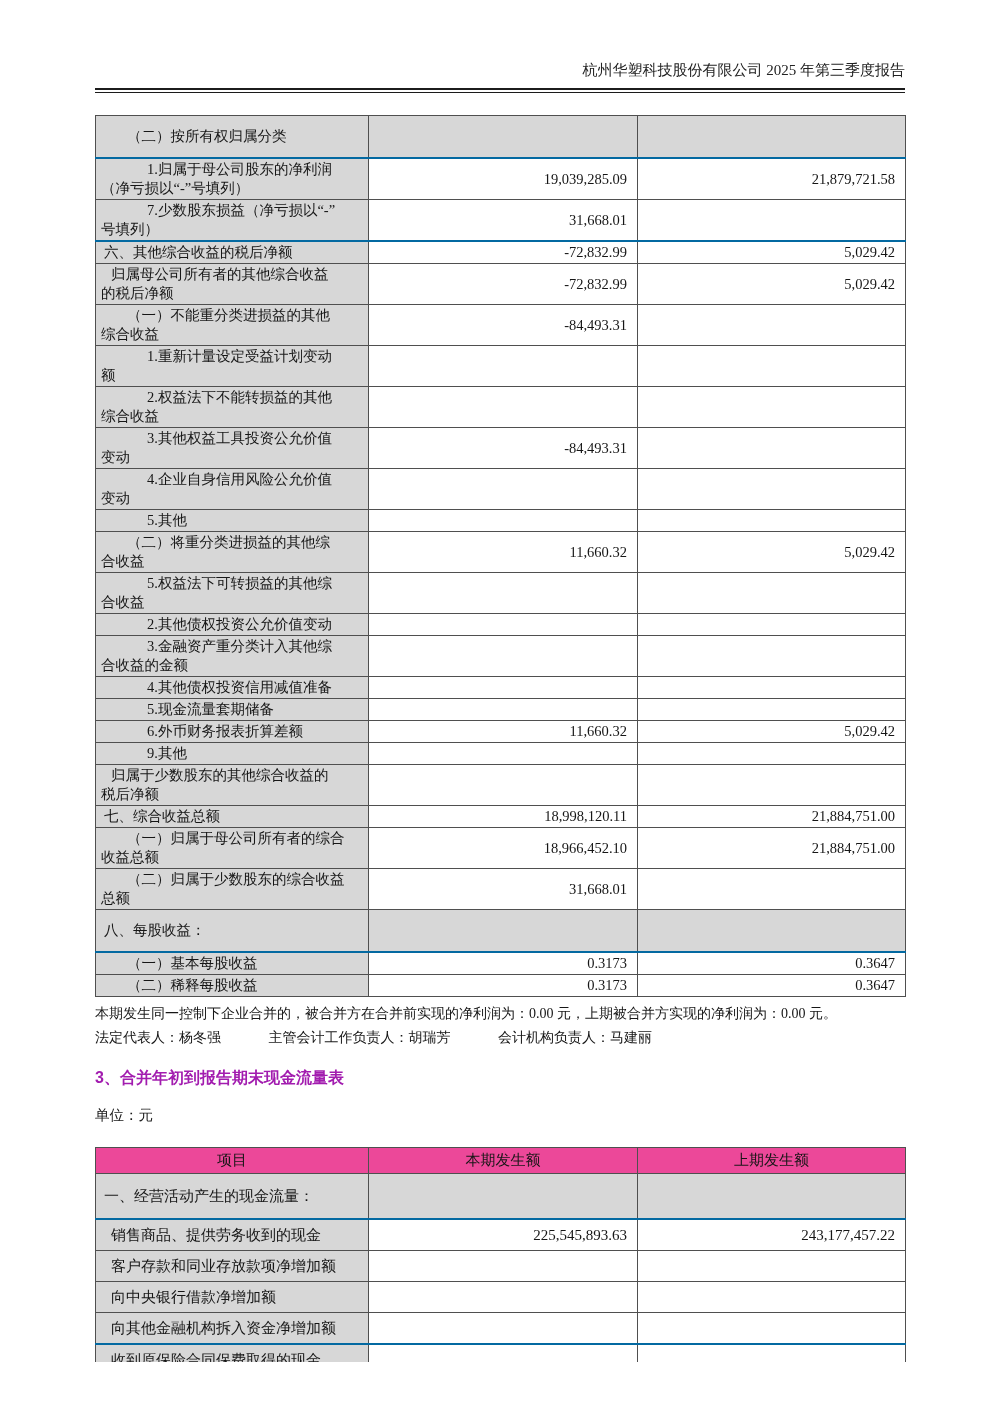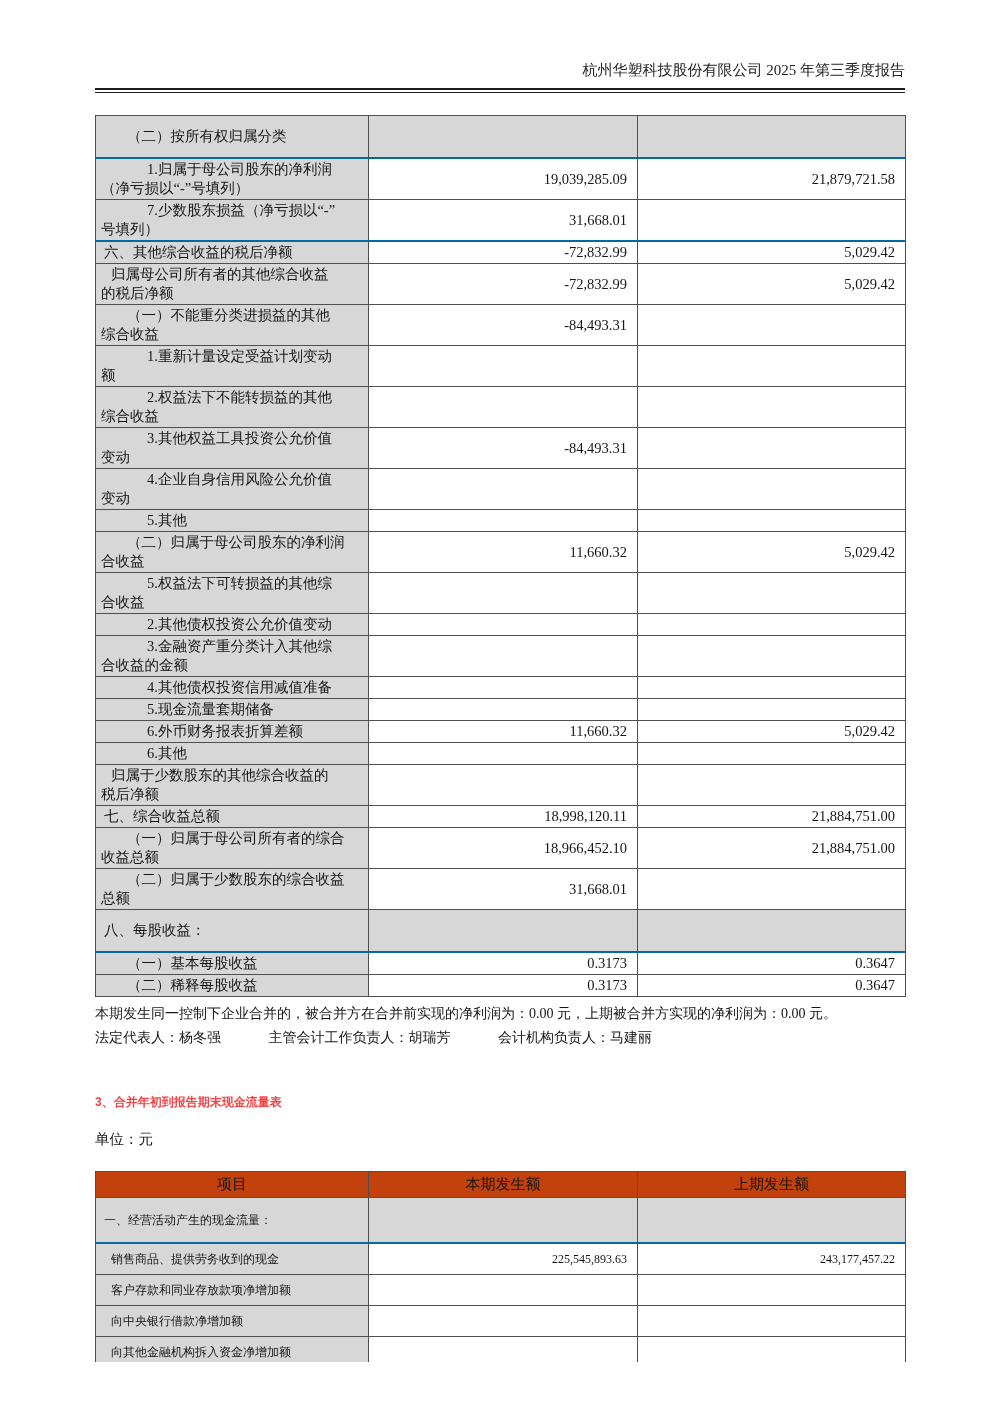--- a/index.html
+++ b/index.html
@@ -55,48 +55,48 @@
   .lvl0 { text-indent: 3px; }
   .lvl1 { text-indent: 10px; }
   .lvl2 { text-indent: 26px; }
   .lvl3 { text-indent: 46px; }
   .section-row td { background: #d7d7d7 !important; }
   .t1 .section-row td { padding-top: 11px; padding-bottom: 11px; }
   .hr-bottom td { border-bottom: 2px solid #0369a1; }
   .t1 { border-bottom: 2px solid #1f1f1f; }
   
   .t2 { margin-top: 0; }
-  .t2 td { font-size: 12px; line-height: 20px; padding-top: 5px; padding-bottom: 5px; }
+  .t2 td { font-size: 15px; line-height: 20px; padding-top: 5px; padding-bottom: 5px; }
   .t2 thead th {
-    background: #c2410c;
+    background: #ec4899;
     font-weight: normal;
     text-align: center;
     font-size: 15px;
     padding: 3px 0;
   }
   .t2 .section-row td { padding-top: 12px; padding-bottom: 12px; }
   .note {
     margin: 6px 0 0 0;
     font-size: 14px;
     line-height: 21px;
   }
   .sigs {
     margin: 3px 0 0 0;
     font-size: 14px;
     line-height: 22px;
   }
   .sigs span { margin-right: 44px; }
   .sigs span:last-child { margin-right: 0; }
   .section-title {
-    margin: 42px 0 0 0;
+    margin: 18px 0 0 0;
     font-family: "Liberation Sans", "DejaVu Sans", sans-serif;
     font-weight: bold;
-    font-size: 12px;
+    font-size: 16px;
     line-height: 22px;
-    color: #ef4444;
+    color: #a21caf;
   }
   .unit {
     margin-top: 16px;
     margin-bottom: 2px;
     font-size: 14.5px;
     line-height: 20px;
   }
   .page-number {
     margin-top: 12px;
     text-align: center;
@@ -176,21 +176,21 @@
 变动</td>
           <td class="c-num"></td>
           <td class="c-num"></td>
         </tr>
         <tr>
           <td class="c-label lvl3">5.其他</td>
           <td class="c-num"></td>
           <td class="c-num"></td>
         </tr>
         <tr>
-          <td class="c-label lvl2">（二）归属于母公司股东的净利润
+          <td class="c-label lvl2">（二）将重分类进损益的其他综
 合收益</td>
           <td class="c-num">11,660.32</td>
           <td class="c-num">5,029.42</td>
         </tr>
         <tr>
           <td class="c-label lvl3">5.权益法下可转损益的其他综
 合收益</td>
           <td class="c-num"></td>
           <td class="c-num"></td>
         </tr>
@@ -214,21 +214,21 @@
           <td class="c-label lvl3">5.现金流量套期储备</td>
           <td class="c-num"></td>
           <td class="c-num"></td>
         </tr>
         <tr>
           <td class="c-label lvl3">6.外币财务报表折算差额</td>
           <td class="c-num">11,660.32</td>
           <td class="c-num">5,029.42</td>
         </tr>
         <tr>
-          <td class="c-label lvl3">6.其他</td>
+          <td class="c-label lvl3">9.其他</td>
           <td class="c-num"></td>
           <td class="c-num"></td>
         </tr>
         <tr>
           <td class="c-label lvl1">归属于少数股东的其他综合收益的
 税后净额</td>
           <td class="c-num"></td>
           <td class="c-num"></td>
         </tr>
         <tr>

